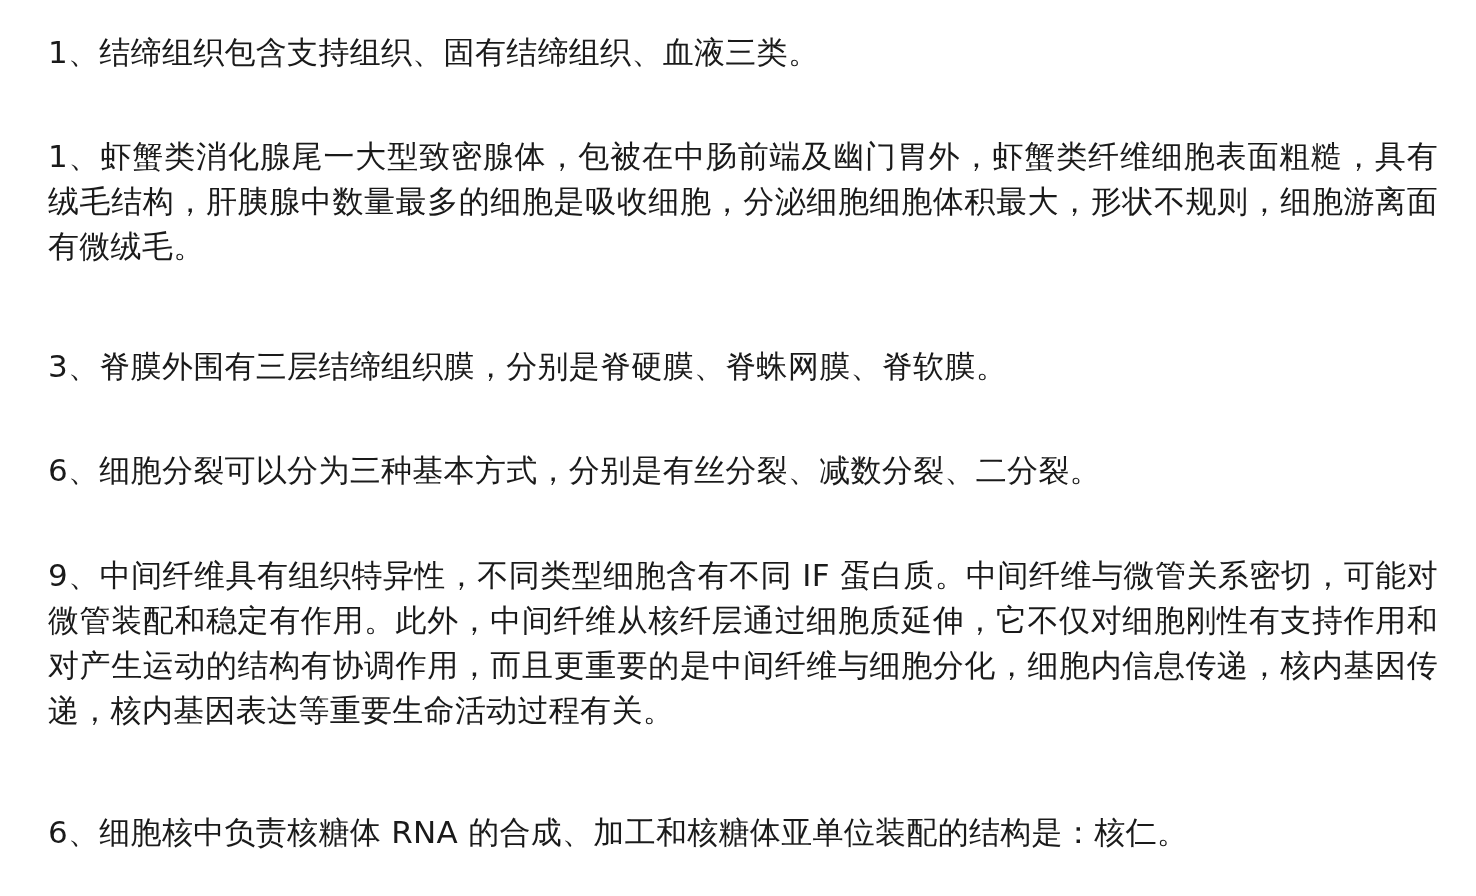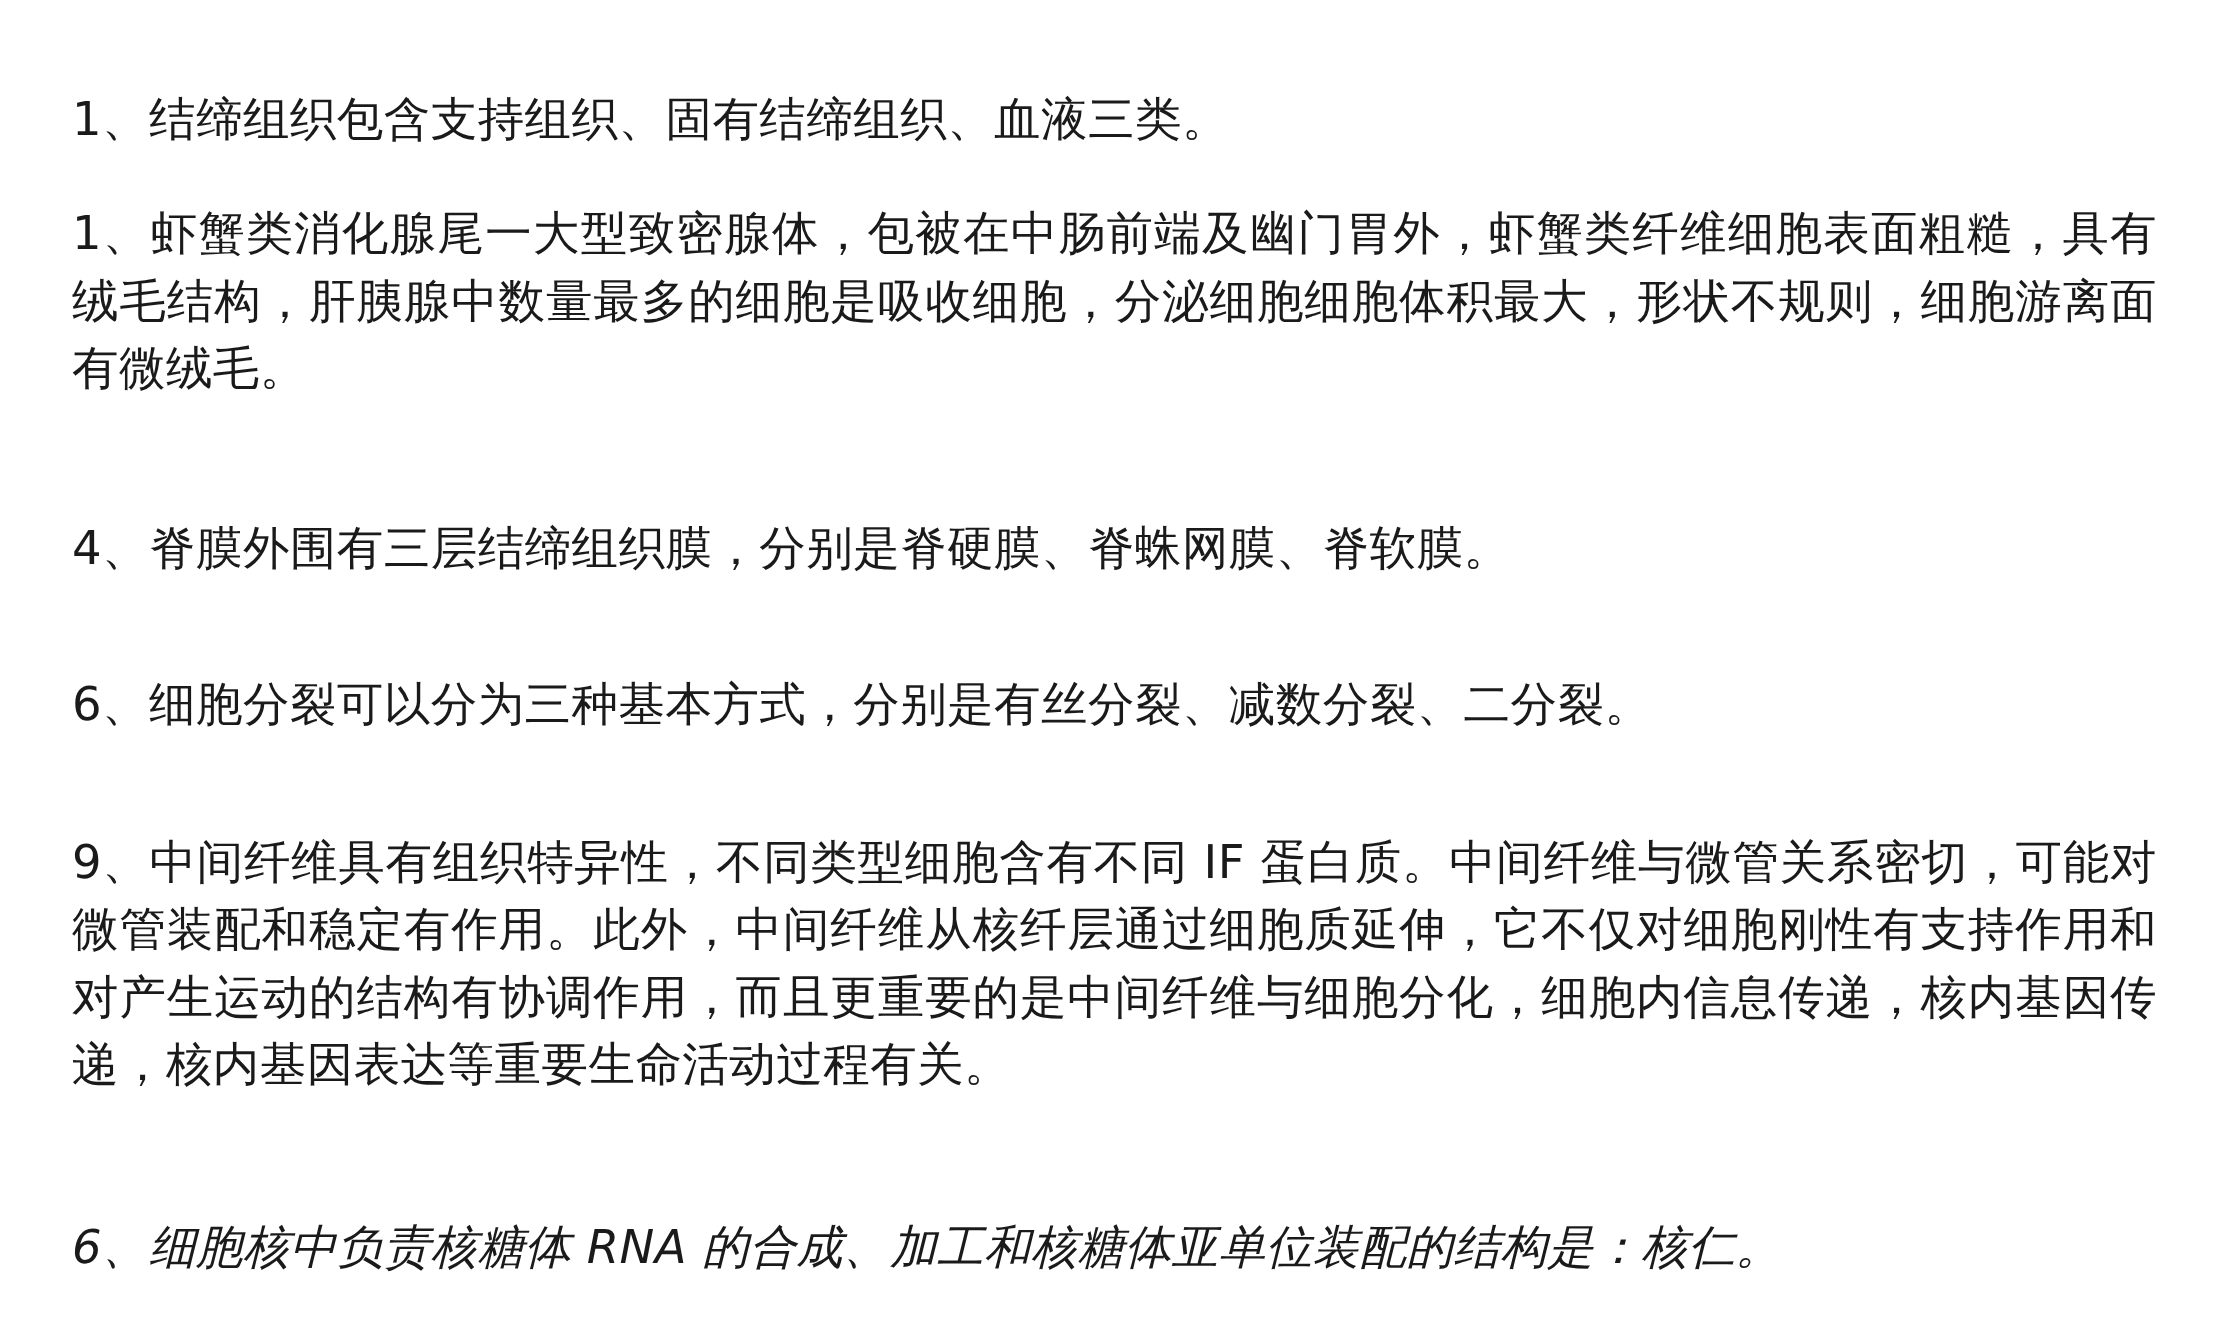--- a/index.html
+++ b/index.html
@@ -27,30 +27,30 @@
       width: 1390px;
       font-size: 31px;
       line-height: 45px;
       letter-spacing: 0.3px;
       text-align: justify;
       text-align-last: left;
       margin: 0;
       white-space: normal;
       word-break: break-all;
     }
-    #p1 { top: 30px; margin-top: 28px; }
+    #p1 { top: 30px; }
     #p2 { top: 134px; }
     #p3 { top: 344px; }
     #p4 { top: 448px; }
     #p5 { top: 553px; }
-    #p6 { top: 810px; font-style: italic; }
+    #p6 { top: 810px; }
   </style>
 </head>
 <body>
 
 <div class="doc">
   <p class="para" id="p1">1、结缔组织包含支持组织、固有结缔组织、血液三类。</p>
   <p class="para" id="p2">1、虾蟹类消化腺尾一大型致密腺体，包被在中肠前端及幽门胃外，虾蟹类纤维细胞表面粗糙，具有绒毛结构，肝胰腺中数量最多的细胞是吸收细胞，分泌细胞细胞体积最大，形状不规则，细胞游离面有微绒毛。</p>
-  <p class="para" id="p3">4、脊膜外围有三层结缔组织膜，分别是脊硬膜、脊蛛网膜、脊软膜。</p>
+  <p class="para" id="p3">3、脊膜外围有三层结缔组织膜，分别是脊硬膜、脊蛛网膜、脊软膜。</p>
   <p class="para" id="p4">6、细胞分裂可以分为三种基本方式，分别是有丝分裂、减数分裂、二分裂。</p>
   <p class="para" id="p5">9、中间纤维具有组织特异性，不同类型细胞含有不同 IF 蛋白质。中间纤维与微管关系密切，可能对微管装配和稳定有作用。此外，中间纤维从核纤层通过细胞质延伸，它不仅对细胞刚性有支持作用和对产生运动的结构有协调作用，而且更重要的是中间纤维与细胞分化，细胞内信息传递，核内基因传递，核内基因表达等重要生命活动过程有关。</p>
   <p class="para" id="p6">6、细胞核中负责核糖体 RNA 的合成、加工和核糖体亚单位装配的结构是：核仁。</p>
 </div>
 
 </body></html>

